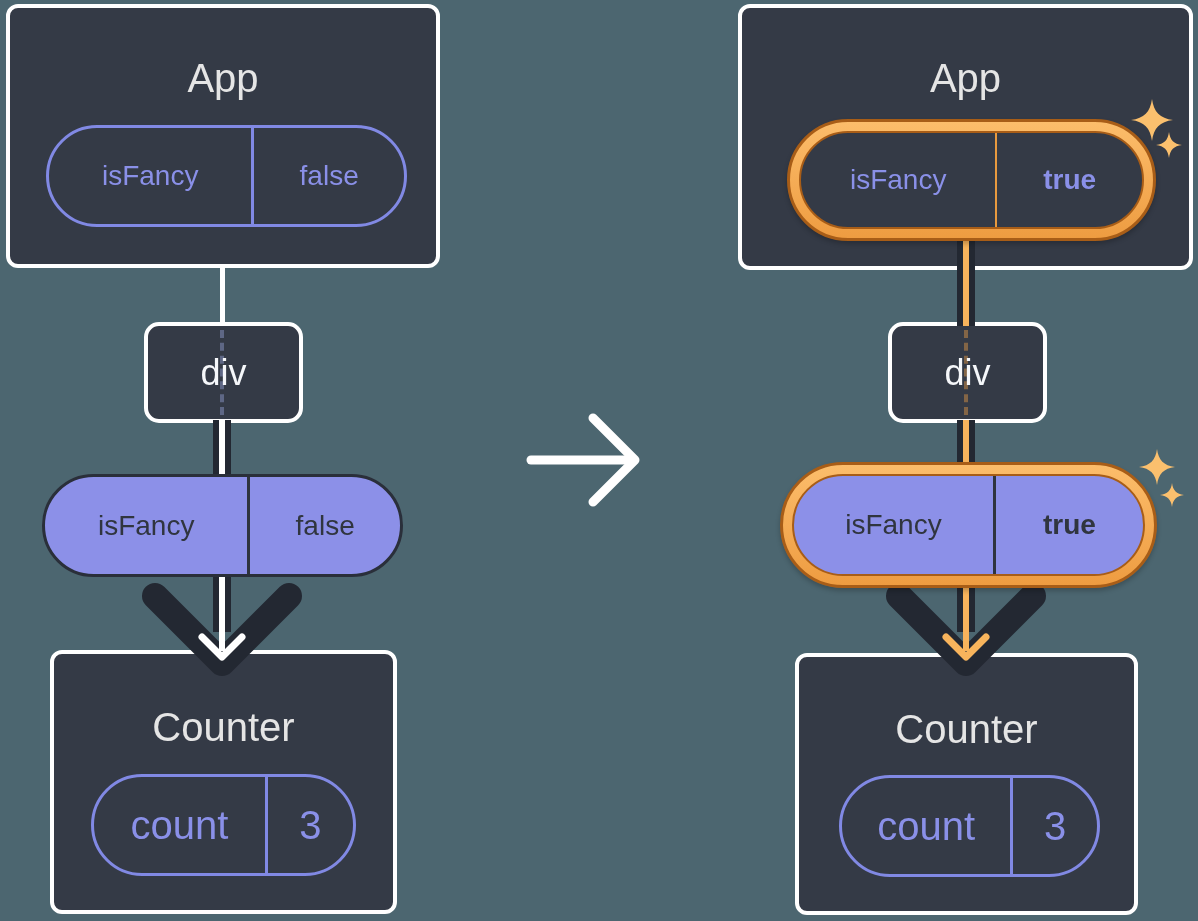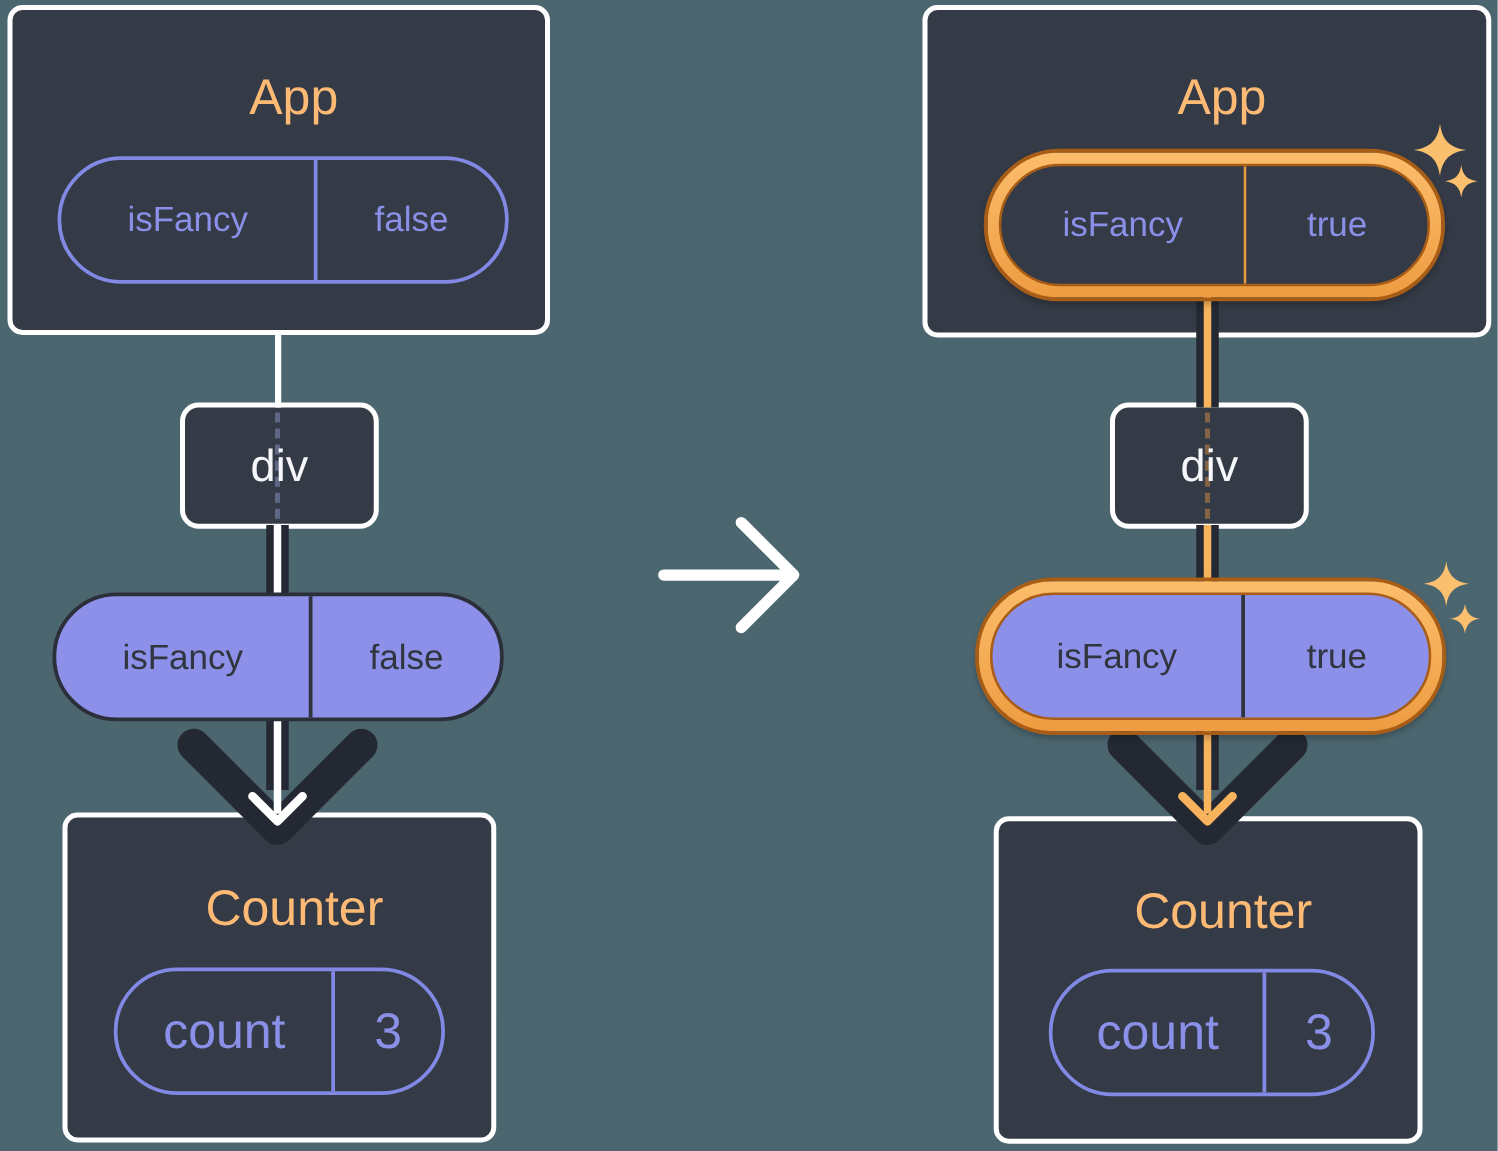--- a/index.html
+++ b/index.html
@@ -14,25 +14,25 @@
   
   .card {
     position: absolute;
     background: #343A46;
     border: 4px solid #FFFFFF;
     border-radius: 12px;
     box-sizing: border-box;
   }
   .card-title {
     position: absolute;
-    left: 12px; width: 100%;
+    left: 0; width: 100%;
     text-align: center;
     font-size: 40px;
     font-weight: 500;
-    color: #fdba74;
+    color: #e5e5e5;
     line-height: 1;
     z-index: 3;
   }
   .div-card { border-radius: 15px; }
   .div-label {
     position: relative;
     z-index: 3;
     display: block;
     width: 100%;
     text-align: center;
@@ -72,21 +72,21 @@
     color: #8A90E8;
   }
   .pill-outline .seg + .seg { border-left: 3px solid #8189E4; }
   .pill-filled {
     background: #8C90E8;
     border: 3px solid #2A2F3A;
     color: #30353F;
     font-weight: 500;
   }
   .pill-filled .seg + .seg { border-left: 3px solid #2E333E; }
-  .bold-val { font-weight: 400; }
+  .bold-val { font-weight: 700; }
   .count-pill .seg { font-size: 40px; }
 
   
   .ring {
     position: absolute;
     box-sizing: border-box;
     border: 3px solid #A85D17;
     border-radius: 999px;
     background: linear-gradient(180deg, #FCBD6B, #EE9C41);
     padding: 9px;

